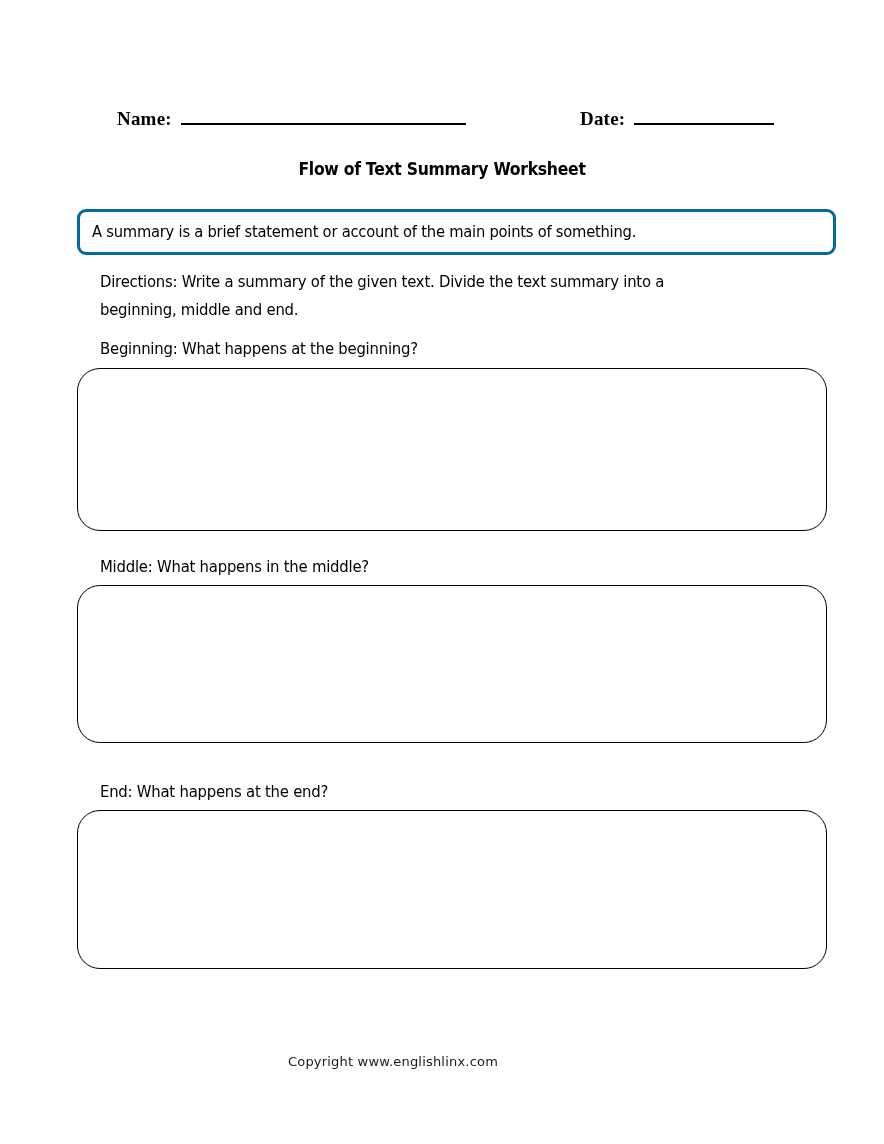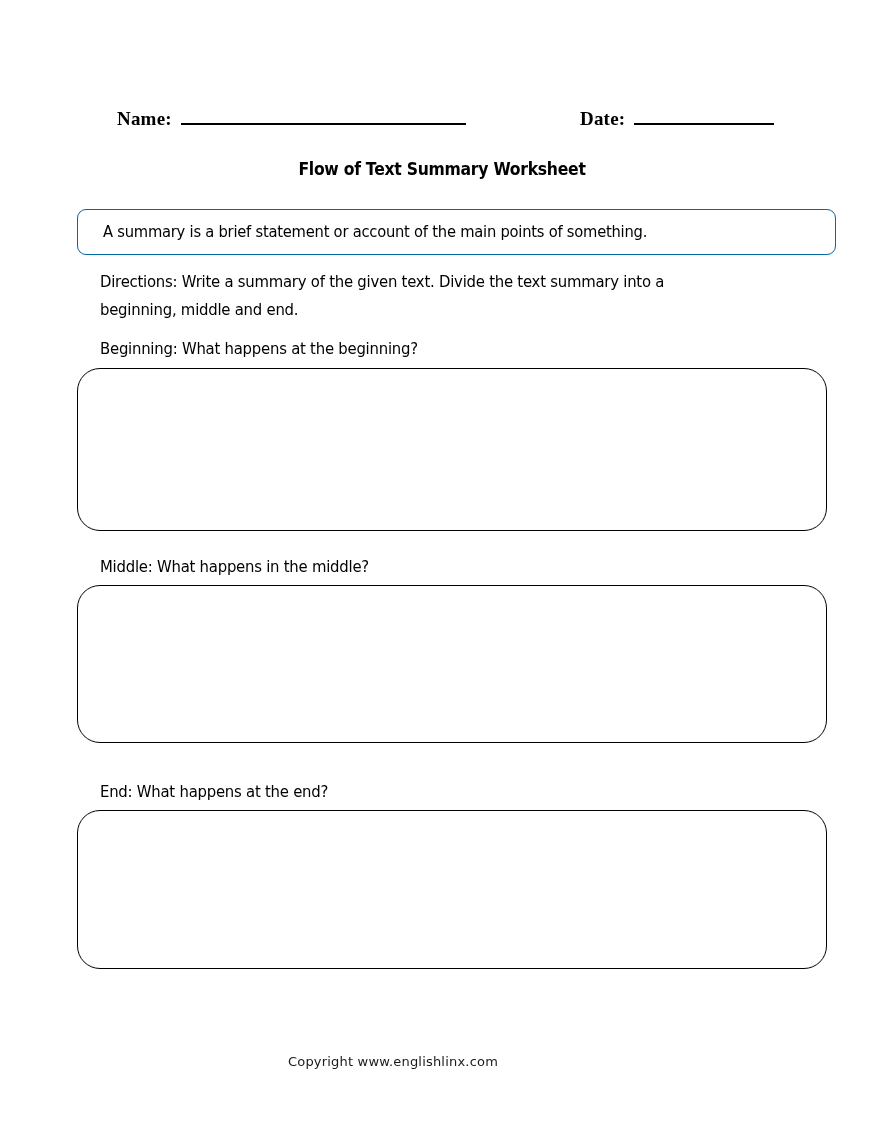--- a/index.html
+++ b/index.html
@@ -66,26 +66,26 @@
     transform: scaleX(0.92);
   }
 
   
   .definition-box {
     position: absolute;
     left: 77px;
     top: 209px;
     width: 759px;
     height: 46px;
-    border: 1px solid #0369a1;
+    border: 3px solid #0369a1;
     border-radius: 9px;
     box-sizing: border-box;
     display: flex;
     align-items: center;
-    padding-left: 25px;
+    padding-left: 12px;
   }
   .definition-text {
     font-size: 15.5px;
     letter-spacing: -0.25px;
     transform: scaleX(0.95);
     transform-origin: left center;
   }
 
   
   .directions {

